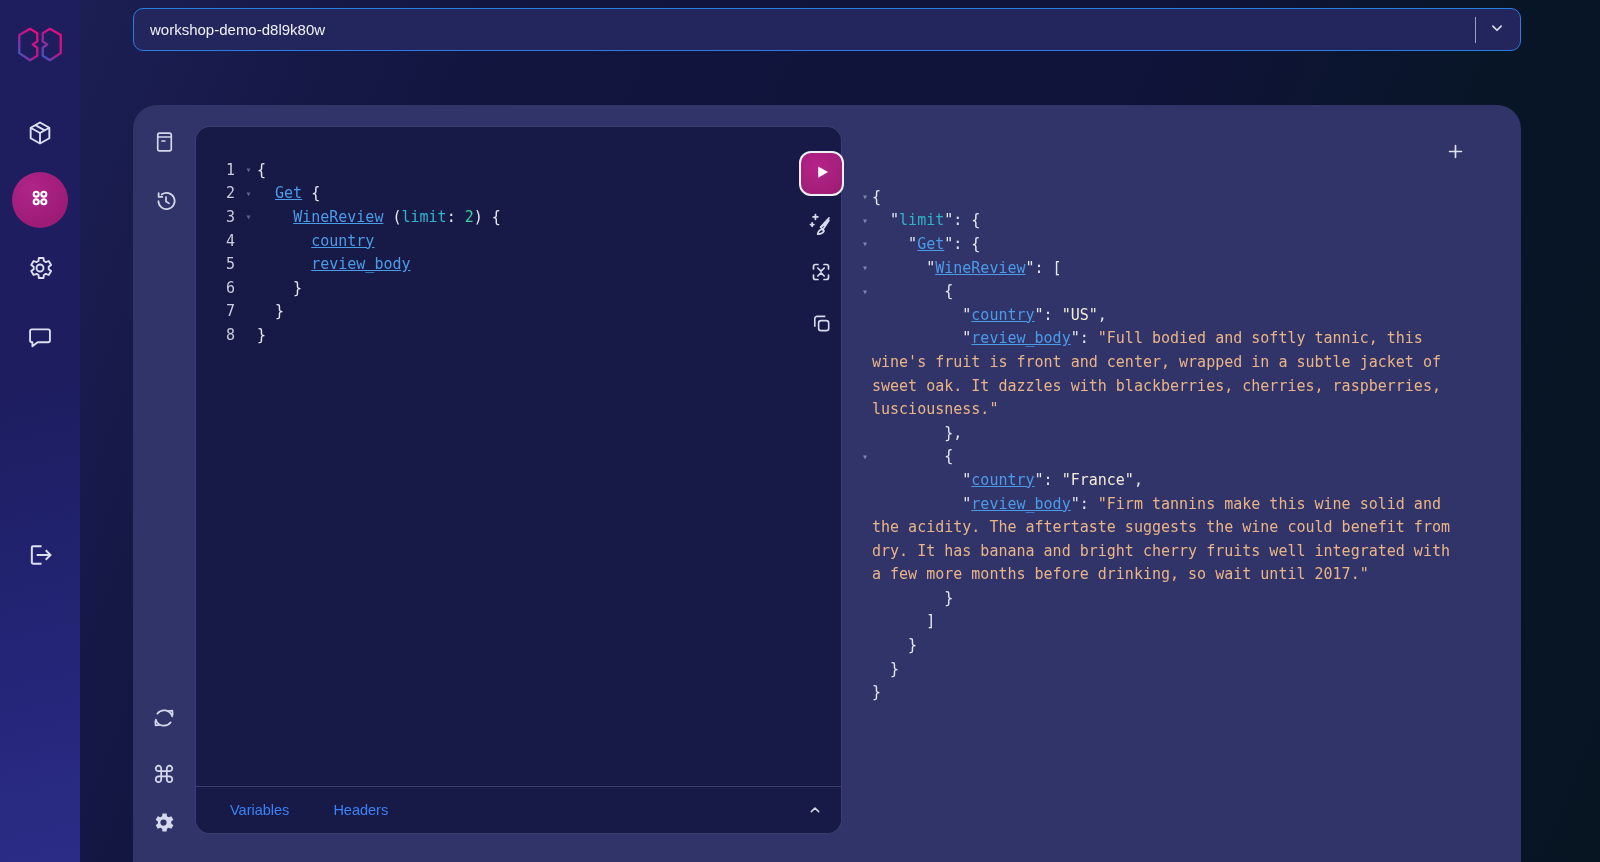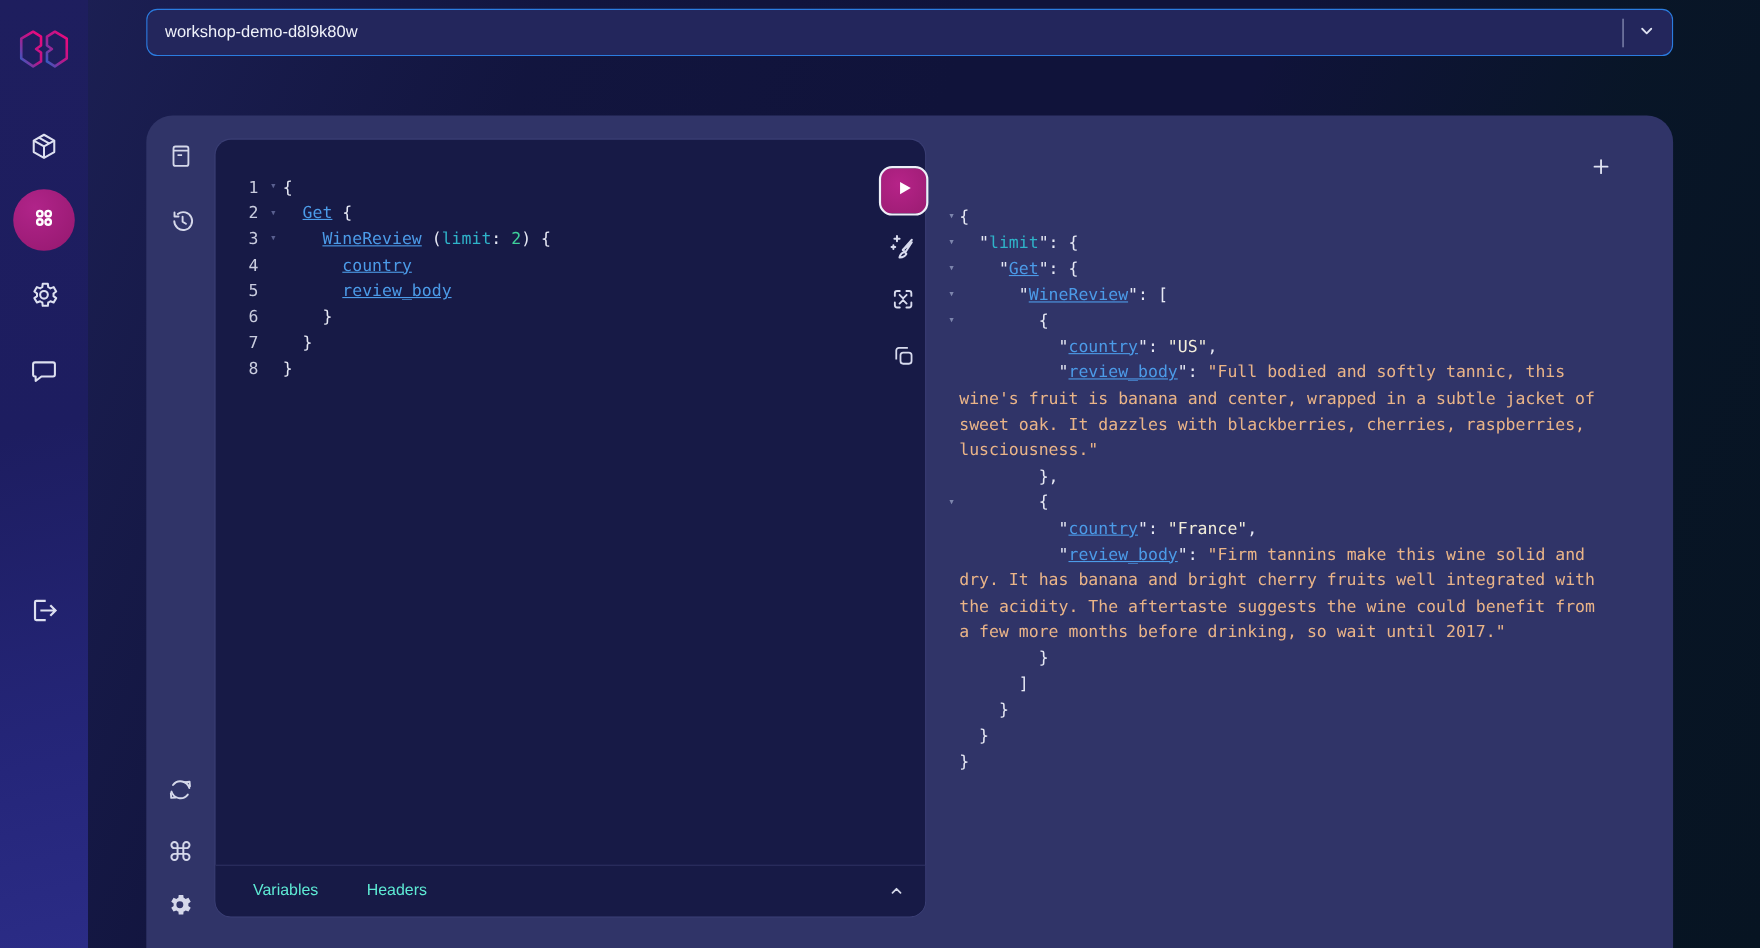--- a/index.html
+++ b/index.html
@@ -63,21 +63,21 @@
   .tn { color:#3ecf9a; }
   .tv { color:#f2edda; }
   .ts { color:#eab488; }
   .editor-lines { position:absolute; left:0; top:31px; width:100%; }
 
   .editor-tabs {
     position:absolute; left:0; bottom:0; width:100%; height:47px;
     border-top:1px solid #3a3e70; display:flex; align-items:center;
     padding:0 18px 0 34px; background:#171a46; border-radius:0 0 14px 14px;
   }
-  .tab-label { color:#5eead4; font-size:14.5px; margin-right:44px; cursor:pointer; }
+  .tab-label { color:#3b82f6; font-size:14.5px; margin-right:44px; cursor:pointer; }
   .editor-tabs .spacer { flex:1; }
   .collapse-chevron { color:#d4d7e8; cursor:pointer; display:flex; }
 
   
   .exec-btn {
     left:799px; top:151px; width:45px; height:45px; border-radius:12px;
     background:radial-gradient(circle at 40% 35%, #b62388, #9a1c72);
     border:2px solid #eef0f8; display:flex; align-items:center; justify-content:center;
     cursor:pointer;
   }
@@ -326,21 +326,21 @@
     <div class="crow">
       <span class="fold"></span>
       <span class="codetxt"><span class="tp">          "</span><span class="tb">country</span><span class="tp">": </span><span class="tv">"US"</span><span class="tp">,</span></span>
     </div>
     <div class="crow">
       <span class="fold"></span>
       <span class="codetxt"><span class="tp">          "</span><span class="tb">review_body</span><span class="tp">": </span><span class="ts">"Full bodied and softly tannic, this</span></span>
     </div>
     <div class="crow">
       <span class="fold"></span>
-      <span class="codetxt"><span class="ts">wine's fruit is banana and center, wrapped in a subtle jacket of</span></span>
+      <span class="codetxt"><span class="ts">wine's fruit is front and center, wrapped in a subtle jacket of</span></span>
     </div>
     <div class="crow">
       <span class="fold"></span>
       <span class="codetxt"><span class="ts">sweet oak. It dazzles with blackberries, cherries, raspberries,</span></span>
     </div>
     <div class="crow">
       <span class="fold"></span>
       <span class="codetxt"><span class="ts">lusciousness."</span></span>
     </div>
     <div class="crow">
@@ -354,28 +354,28 @@
     <div class="crow">
       <span class="fold"></span>
       <span class="codetxt"><span class="tp">          "</span><span class="tb">country</span><span class="tp">": </span><span class="tv">"France"</span><span class="tp">,</span></span>
     </div>
     <div class="crow">
       <span class="fold"></span>
       <span class="codetxt"><span class="tp">          "</span><span class="tb">review_body</span><span class="tp">": </span><span class="ts">"Firm tannins make this wine solid and</span></span>
     </div>
     <div class="crow">
       <span class="fold"></span>
+      <span class="codetxt"><span class="ts">the acidity. The aftertaste suggests the wine could benefit from</span></span>
+    </div>
+    <div class="crow">
+      <span class="fold"></span>
       <span class="codetxt"><span class="ts">dry. It has banana and bright cherry fruits well integrated with</span></span>
     </div>
     <div class="crow">
       <span class="fold"></span>
-      <span class="codetxt"><span class="ts">the acidity. The aftertaste suggests the wine could benefit from</span></span>
-    </div>
-    <div class="crow">
-      <span class="fold"></span>
       <span class="codetxt"><span class="ts">a few more months before drinking, so wait until 2017."</span></span>
     </div>
     <div class="crow">
       <span class="fold"></span>
       <span class="codetxt"><span class="tp">        }</span></span>
     </div>
     <div class="crow">
       <span class="fold"></span>
       <span class="codetxt"><span class="tp">      ]</span></span>
     </div>

